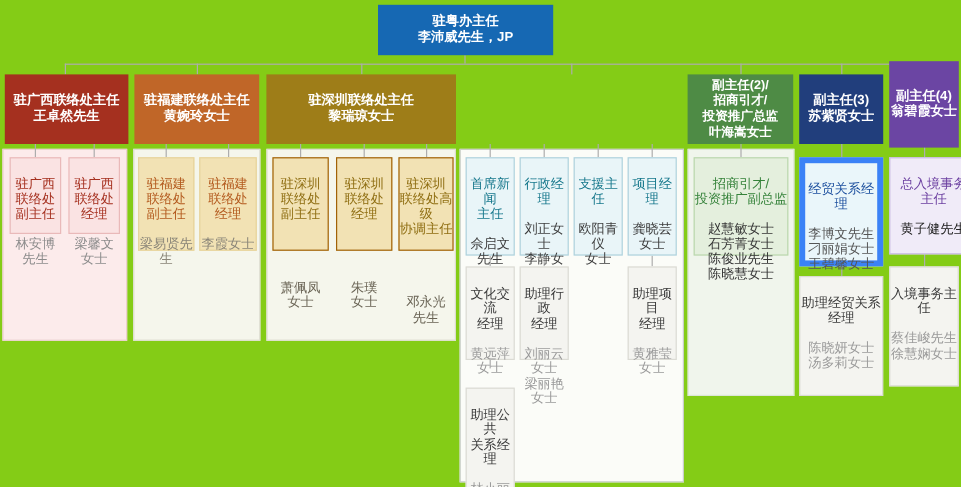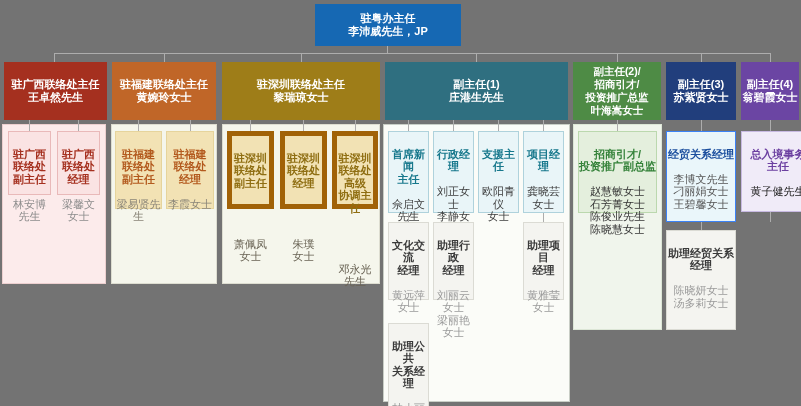--- a/index.html
+++ b/index.html
@@ -4,21 +4,21 @@
 <style>
   * { margin: 0; padding: 0; box-sizing: border-box; }
   body {
     font-family: "Liberation Sans", "DejaVu Sans", sans-serif;
     background: #ffffff;
   }
   .canvas {
     position: relative;
     width: 801px;
     height: 406px;
-    background: #737373;
+    background: #84cc16;
     overflow: hidden;
     padding-left: 24px;
   }
   .line { position: absolute; background: #adadad; z-index: 1; }
   .vline { width: 1px; }
   .hline { height: 1px; }
 
   
   .head {
     position: absolute;
@@ -54,40 +54,40 @@
   
   .sub {
     position: absolute;
     text-align: center;
     font-size: 11px;
     line-height: 12.5px;
     padding-top: 3px;
     white-space: pre-line;
     z-index: 2;
   }
-  .sub .t { font-weight: bold; }
+  .sub .t { font-weight: normal; }
   .sub-guangxi { background: #fae3e3; border: 1px solid #e9b9b9; }
   .sub-guangxi .t { color: #a5301f; }
   .sub-guangxi .n { color: #8c8c8c; }
   .sub-fujian { background: #f2e2b4; border: 1px solid #e6d49c; }
   .sub-fujian .t { color: #b35a1e; }
   .sub-fujian .n { color: #8a8578; }
-  .sub-shenzhen { background: #f2e2b4; border: 5px solid #a16207; }
+  .sub-shenzhen { background: #f2e2b4; border: 1px solid #a16207; }
   .sub-shenzhen .t { color: #8f6e12; }
   .sub-shenzhen .n { color: #6a6455; margin-top: 36px; }
   .sub-teal { background: #e9f5f8; border: 1px solid #afd2dc; }
   .sub-teal .t { color: #17788c; }
   .sub-teal .n { color: #3c3c3c; }
   .sub-gray { background: #f4f4f0; border: 1px solid #dbdbd4; }
   .sub-gray .t { color: #3a3a3a; }
   .sub-gray .n { color: #9a9a9a; }
   .sub-green { background: #e4efdd; border: 1px solid #bbd8ae; }
   .sub-green .t { color: #35823a; }
   .sub-green .n { color: #333333; }
-  .sub-blue { background: #eaf6fa; border: 1px solid #3b82f6; }
+  .sub-blue { background: #eaf6fa; border: 5px solid #3b82f6; }
   .sub-blue .t { color: #1c4f9e; }
   .sub-blue .n { color: #555555; }
   .sub-purple { background: #f0ebf8; border: 1px solid #c8bae2; }
   .sub-purple .t { color: #6b3fa0; }
   .sub-purple .n { color: #222222; }
 </style>
 </head>
 <body>
 
 <div class="canvas">
@@ -134,35 +134,31 @@
     <span>王卓然先生</span>
   </div>
   <div class="head c-fujian" style="left:112px;top:62px;width:104px;height:58px">
     <span>驻福建联络处主任</span>
     <span>黄婉玲女士</span>
   </div>
   <div class="head c-shenzhen" style="left:222px;top:62px;width:158px;height:58px">
     <span>驻深圳联络处主任</span>
     <span>黎瑞琼女士</span>
   </div>
-  <div class="head c-dep1" style="left:385px;top:62px;width:183px;height:58px">
-    <span>副主任(1)</span>
-    <span>庄港生先生</span>
-  </div>
   <div class="head c-dep2" style="left:573px;top:62px;width:88px;height:58px;line-height:13px;font-size:10.5px">
     <span>副主任(2)/
 招商引才/
 投资推广总监</span>
     <span>叶海嵩女士</span>
   </div>
   <div class="head c-dep3" style="left:666px;top:62px;width:70px;height:58px">
     <span>副主任(3)</span>
     <span>苏紫贤女士</span>
   </div>
-  <div class="head c-dep4" style="left:741px;top:62px;width:58px;height:58px">
+  <div class="head c-dep4" style="left:741px;top:51px;width:58px;height:72px">
     <span>副主任(4)</span>
     <span>翁碧霞女士</span>
   </div>
 
   <div class="section sec-guangxi" style="left:2px;top:124px;width:104px;height:160px"></div>
   <div class="section sec-fujian" style="left:111px;top:124px;width:106px;height:160px"></div>
   <div class="section sec-shenzhen" style="left:222px;top:124px;width:158px;height:160px"></div>
   <div class="section sec-dep1" style="left:383px;top:124px;width:187px;height:278px"></div>
   <div class="section sec-dep2" style="left:573px;top:124px;width:89px;height:206px"></div>
 
@@ -288,14 +284,19 @@
 经理</div>
     <div class="n">陈晓妍女士
 汤多莉女士</div>
   </div>
 
   <div class="sub sub-purple" style="left:741px;top:131px;width:74px;height:81px">
     <div class="t">总入境事务
 主任</div>
     <div class="n">黄子健先生</div>
   </div>
+  <div class="sub sub-gray" style="left:741px;top:222px;width:58px;height:100px">
+    <div class="t">入境事务主任</div>
+    <div class="n">蔡佳峻先生
+徐慧娴女士</div>
+  </div>
 
 </div>
 
 </body></html>

